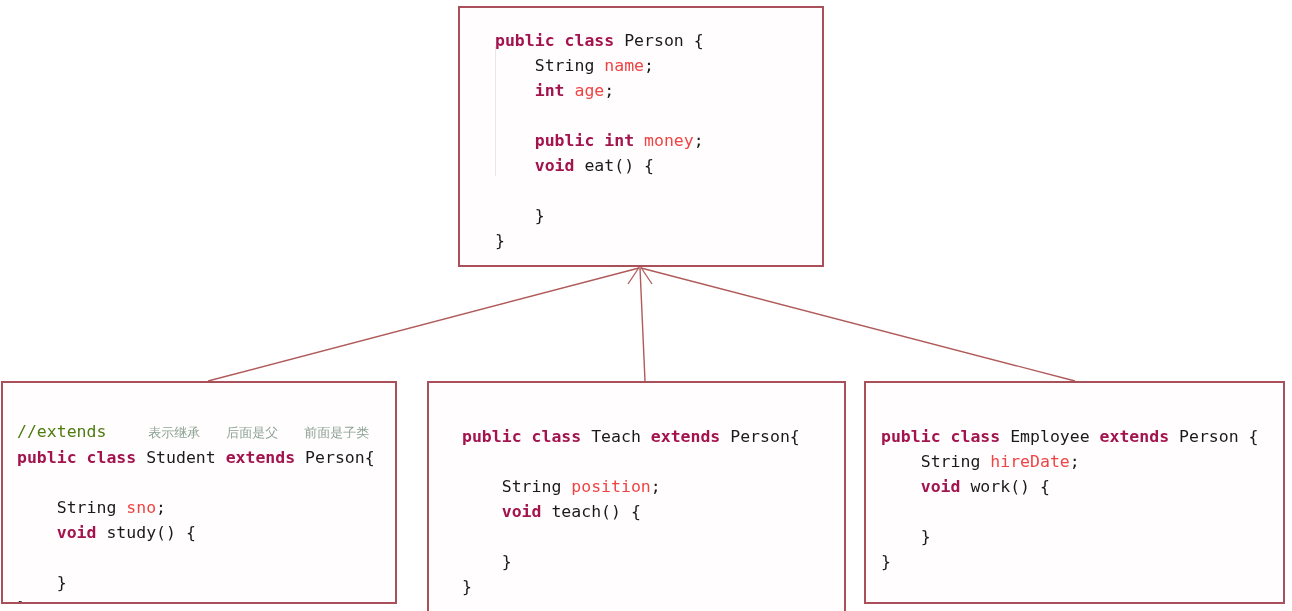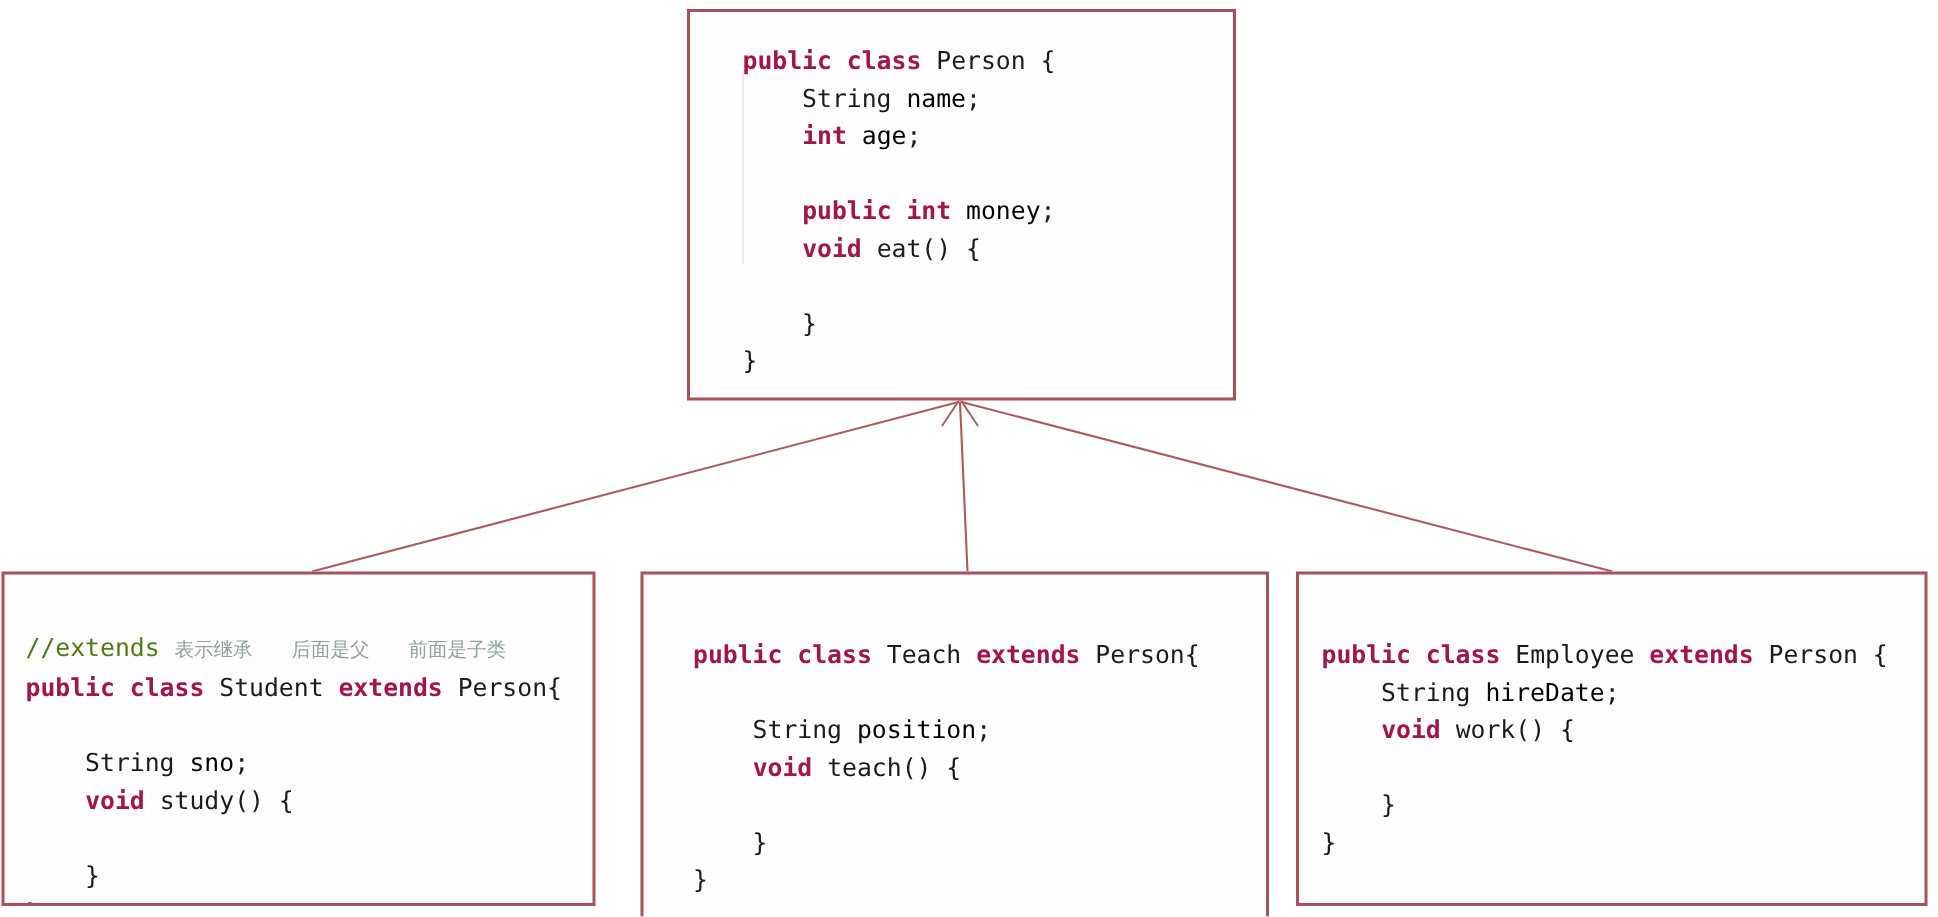--- a/index.html
+++ b/index.html
@@ -27,27 +27,28 @@
   .code {
     font-family: "DejaVu Sans Mono", monospace;
     font-size: 16.5px;
     line-height: 25px;
     white-space: pre;
     color: #1a1a1a;
     font-weight: 700;
   }
   .code .plain { color: #1a1a1a; font-weight: 400; }
   .code .kw { color: #a3144f; font-weight: 700; }
-  .code .ident { color: #000000; font-weight: 400; }
+  .code .ident { color: #ef4444; font-weight: 400; }
   .code .cmt { color: #4d7c0f; font-weight: 400; }
   .code .cmt-cn {
     color: #8ea396;
     font-weight: 400;
     font-family: "DejaVu Sans", sans-serif;
     font-size: 13px;
+    margin-left: 32px;
   }
 
   
   #box-person {
     left: 458px; top: 6px; width: 366px; height: 261px;
   }
   #box-person .code { position: absolute; left: 35px; top: 20px; }
   .fold-guide {
     position: absolute;
     left: 35px;

